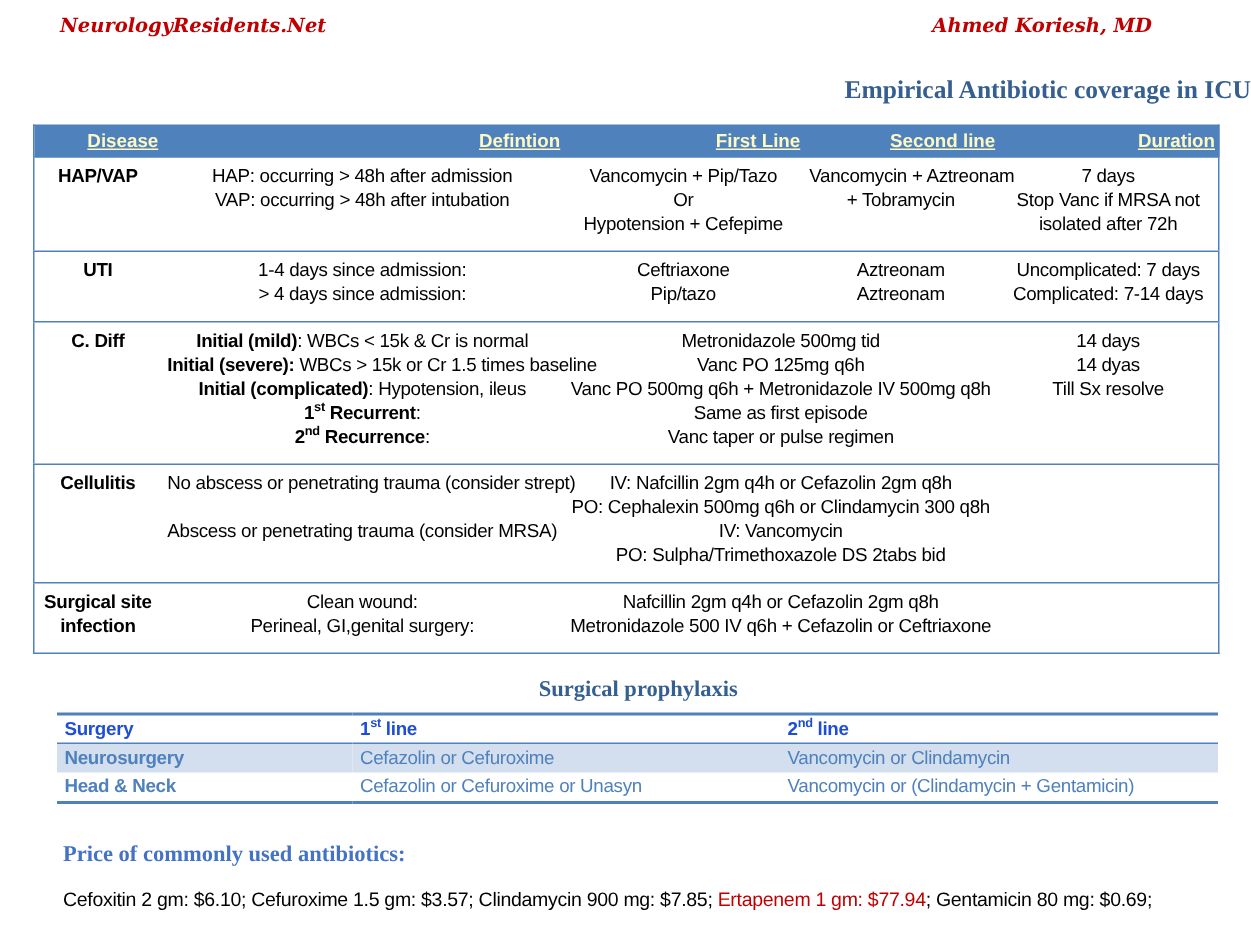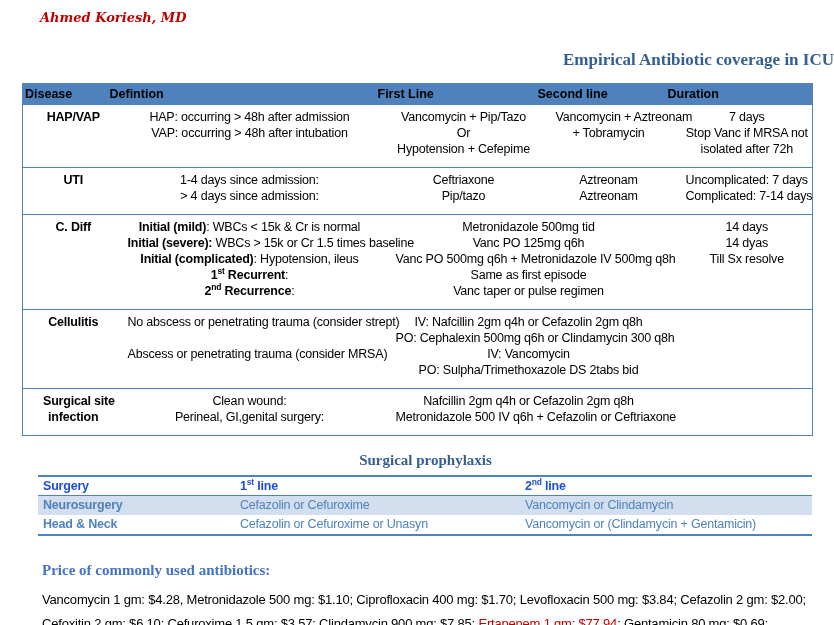--- a/index.html
+++ b/index.html
@@ -16,26 +16,26 @@
   .doc-title{
     text-align:right;color:#365f91;font-family:"Liberation Serif",serif;
     font-size:17px;font-weight:bold;margin:25px 0 13px 0;
   }
   
   table.icu{
     margin-left:22px;width:790px;border-collapse:collapse;table-layout:fixed;
     border:1.5px solid #4f81bd;
   }
   table.icu th{
-    background:#4f81bd;color:#000000;font-weight:bold;font-size:12.5px;
-    padding:3px 2px;text-align:left;
+    background:#4f81bd;color:#fef9c3;font-weight:bold;font-size:12.5px;
+    padding:3px 2px;text-align:right;text-decoration:underline;
   }
   table.icu td{
     border-top:1.5px solid #4f81bd;vertical-align:top;
-    padding:4px 4px 10px 20px;letter-spacing:-0.2px;
+    padding:4px 4px 10px 4px;letter-spacing:-0.2px;
   }
   td.cell-disease{font-weight:bold;text-align:center;}
   .al-l{text-align:center;}
   .al-c{text-align:center;}
   td.pad-l{padding-left:10px;}
   .line{line-height:16px;white-space:nowrap;}
   .b{font-weight:bold;}
   .sup{font-size:8.5px;vertical-align:super;line-height:0;}
   .red{color:#c00000;}
   
@@ -58,20 +58,21 @@
   .prices-heading{
     color:#4472c4;font-family:"Liberation Serif",serif;
     font-size:15px;font-weight:bold;margin:0 0 9px 0;
   }
   .price-line{font-size:13px;line-height:24px;letter-spacing:-0.2px;white-space:nowrap;}
 </style>
 </head>
 <body>
 
 <div class="topbar">
+  <span class="script-text">NeurologyResidents.Net</span>
   <span class="script-text">Ahmed Koriesh, MD</span>
 </div>
 
 <div class="doc-title">Empirical Antibiotic coverage in ICU</div>
 
 <table class="icu">
   <colgroup id="icu-cols">
       <col style="width: 85px;">
       <col style="width: 268px;">
       <col style="width: 160px;">
@@ -216,16 +217,15 @@
         <td><span class="b">Head &amp; Neck</span></td>
         <td><span>Cefazolin or Cefuroxime or Unasyn</span></td>
         <td><span>Vancomycin or (Clindamycin + Gentamicin)</span></td>
       </tr>
     </tbody>
 </table>
 
 <div class="prices">
   <div class="prices-heading">Price of commonly used antibiotics:</div>
   <div id="price-lines">
-      <div class="price-line"><span>Vancomycin 1 gm: $4.28, Metronidazole 500 mg: $1.10; Ciprofloxacin 400 mg: $1.70; Levofloxacin 500 mg: $3.84; Cefazolin 2 gm: $2.00;</span></div>
       <div class="price-line"><span>Cefoxitin 2 gm: $6.10; Cefuroxime 1.5 gm: $3.57; Clindamycin 900 mg: $7.85; </span><span class="red">Ertapenem 1 gm: $77.94</span><span>; Gentamicin 80 mg: $0.69;</span></div>
     </div>
 </div>
 
 </body></html>

